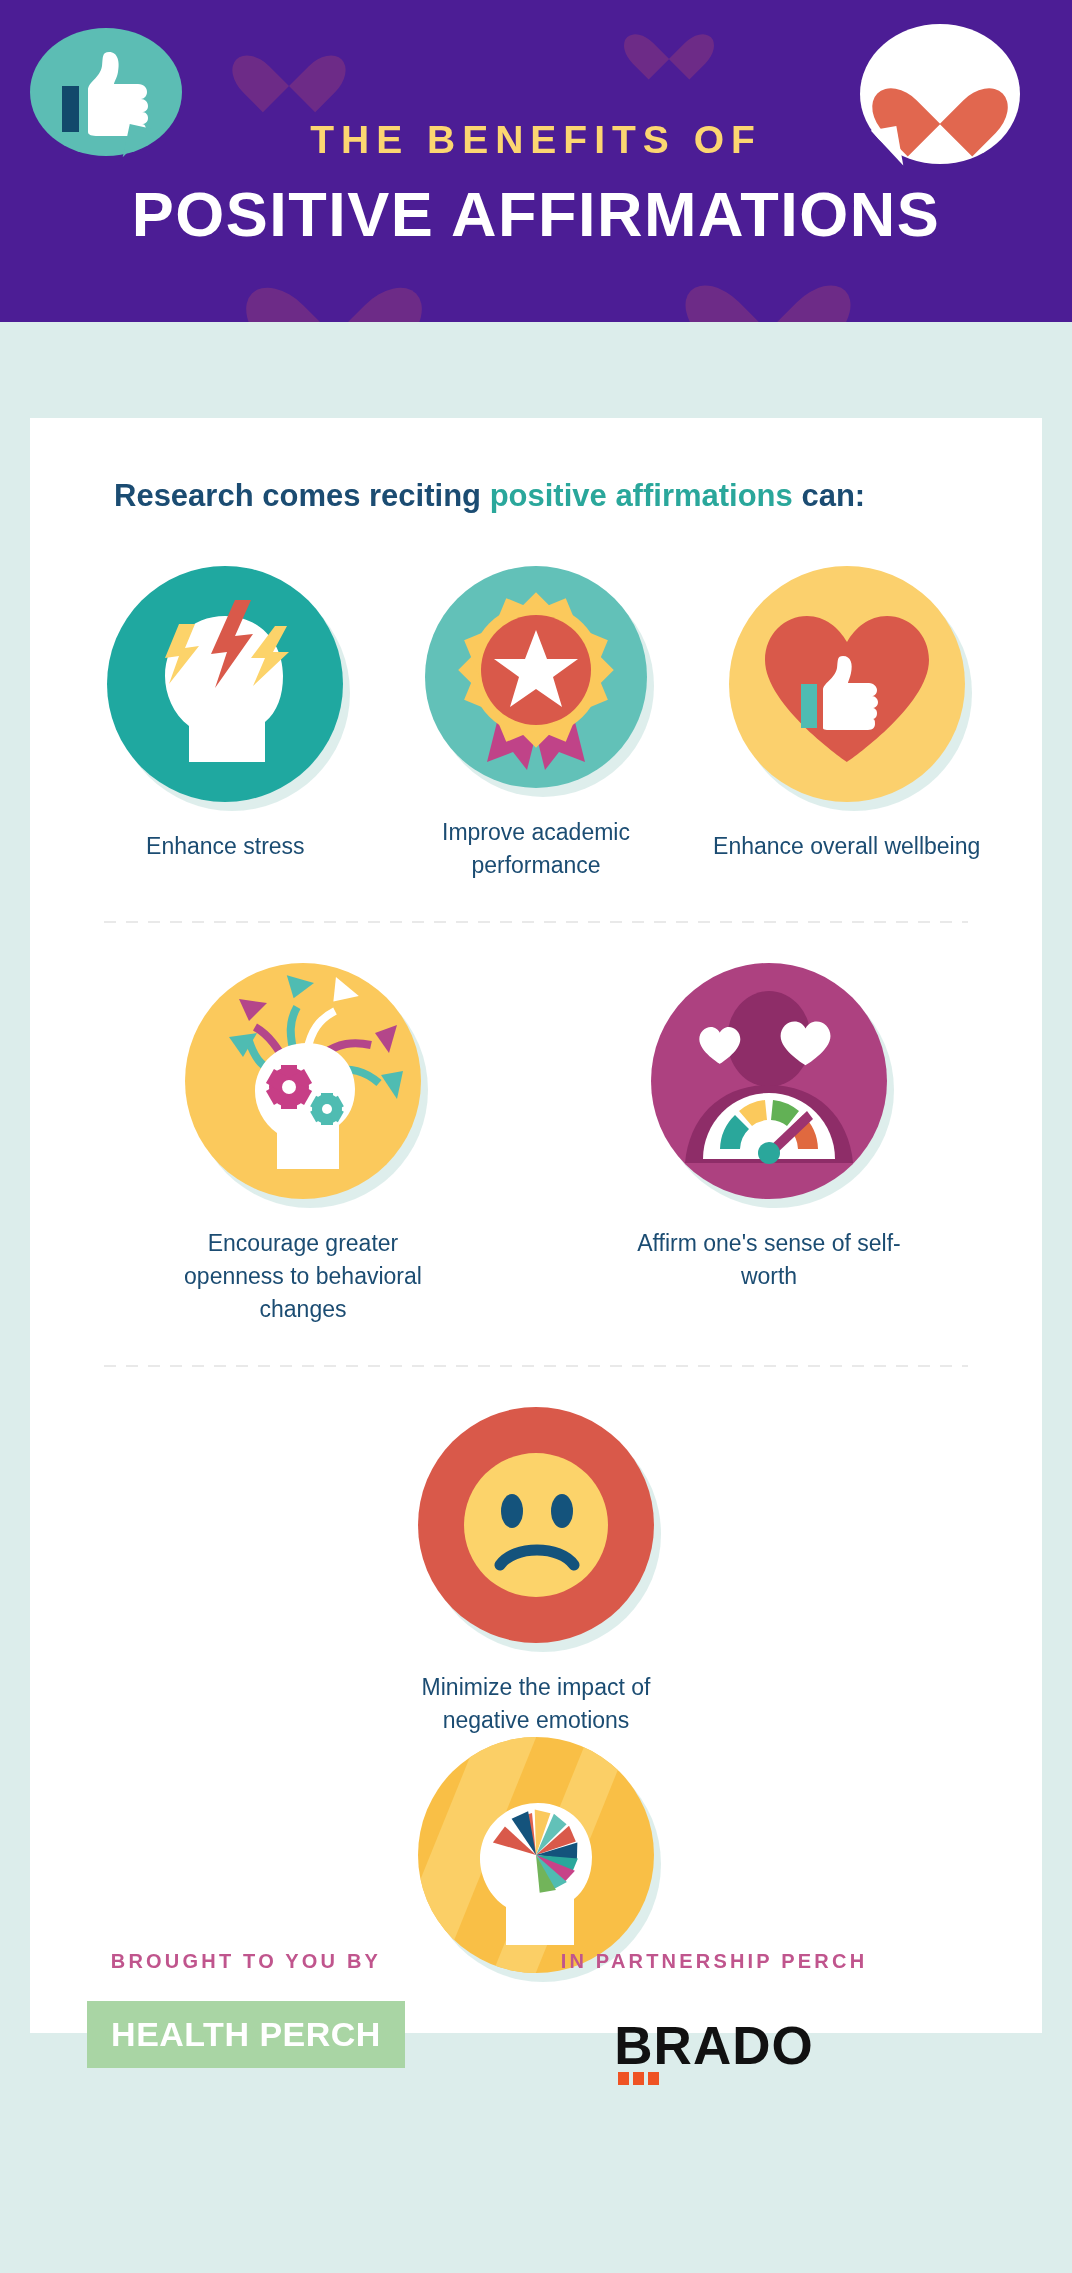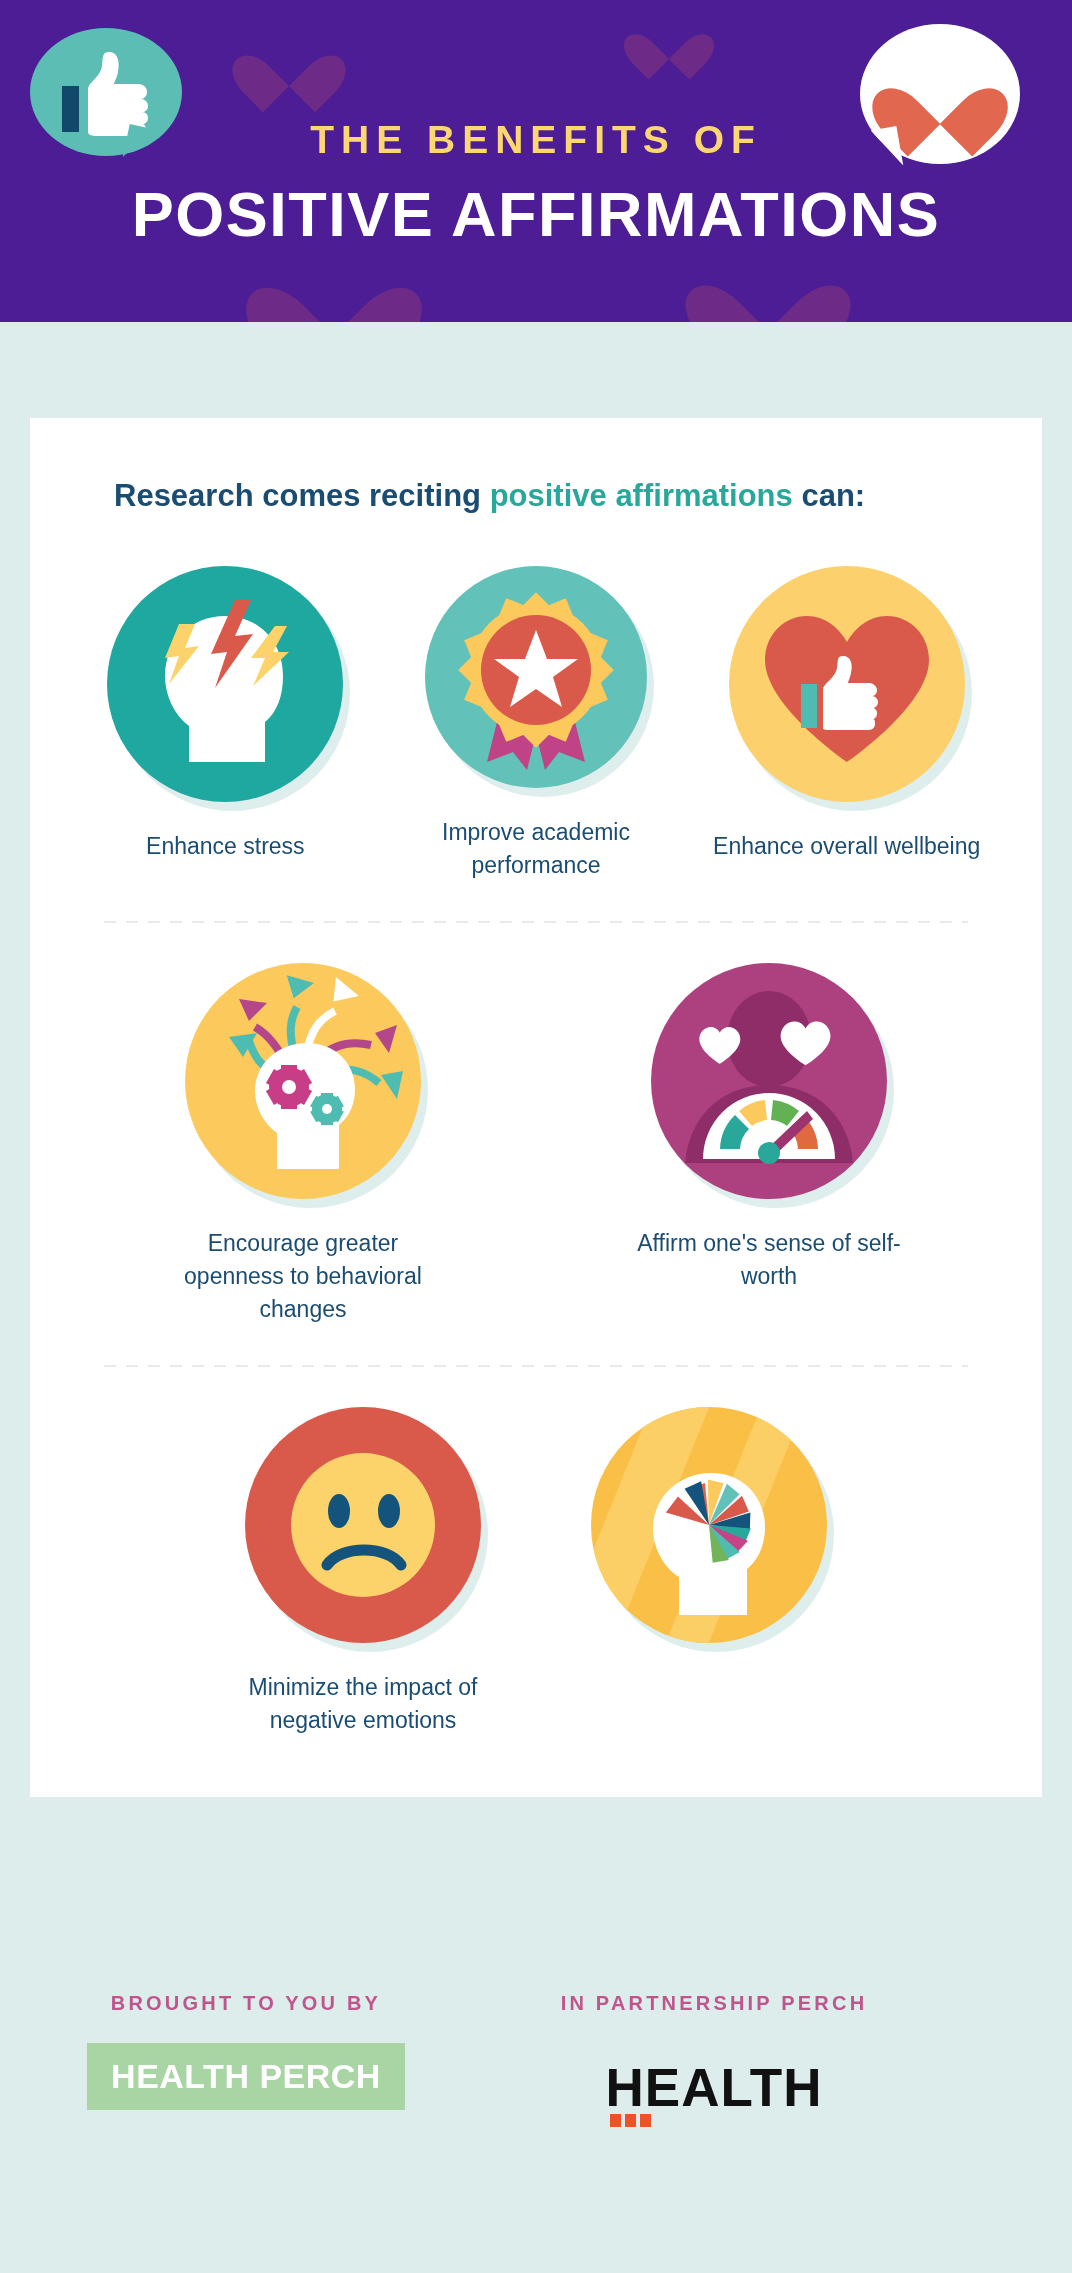--- a/index.html
+++ b/index.html
@@ -101,21 +101,21 @@
   }
 
   .divider {
     height: 2px; margin: 40px 34px 40px 34px;
     background-image: linear-gradient(to right, #e9e9e9 0 12px, transparent 12px 22px);
     background-size: 22px 2px; background-repeat: repeat-x;
   }
 
   
   .footer {
-    position: absolute; left: 0; top: 1992px; width: 948px;
+    position: absolute; left: 0; top: 1950px; width: 948px;
     display: flex;
     padding-left: 12px;
   }
   .foot-col { flex: 1; text-align: center; }
   .foot-label {
     font-size: 20px; font-weight: bold; letter-spacing: 3.2px;
     color: #c0558d;
   }
   .hp-logo {
     display: inline-block; margin-top: 28px;
@@ -272,21 +272,21 @@
           <path d="M152 86 c0-10 8-17 16-17 6 0 10 3 13 8 3-5 7-8 13-8 8 0 16 7 16 17 0 17-29 34-29 34 S152 103 152 86 Z" fill="#ffffff" transform="translate(-8,-6) scale(0.86) translate(8,6)"></path>
         </svg>
       </div>
       <div class="caption">Affirm one's sense of self-worth</div>
     </div>
 
   </div>
 
   <div class="divider"></div>
 
-  <div class="row" style="padding:0 120px;">
+  <div class="row" style="padding:0 120px;flex-direction:column;">
 
     <div class="cell">
       <div class="icon-circle" style="background:#d9594a;">
         <svg viewBox="0 0 236 236" width="236" height="236">
           <circle cx="118" cy="118" r="72" fill="#fcd36a"></circle>
           <ellipse cx="94" cy="104" rx="11" ry="17" fill="#14537c"></ellipse>
           <ellipse cx="144" cy="104" rx="11" ry="17" fill="#14537c"></ellipse>
           <path d="M82 158 C96 138 142 138 156 158" fill="none" stroke="#14537c" stroke-width="11" stroke-linecap="round"></path>
         </svg>
       </div>
@@ -327,21 +327,21 @@
 </div>
 
 <div class="footer">
   <div class="foot-col">
     <div class="foot-label">BROUGHT TO YOU BY</div>
     <div class="hp-logo">HEALTH PERCH</div>
   </div>
   <div class="foot-col">
     <div class="foot-label">IN PARTNERSHIP PERCH</div>
     <div class="brado-wrap">
-      <div class="brado">HEALTH</div>
+      <div class="brado">BRADO</div>
       <div class="brado-dots">
           <i></i>
           <i></i>
           <i></i>
         </div>
     </div>
   </div>
 </div>
 
 </body></html>

